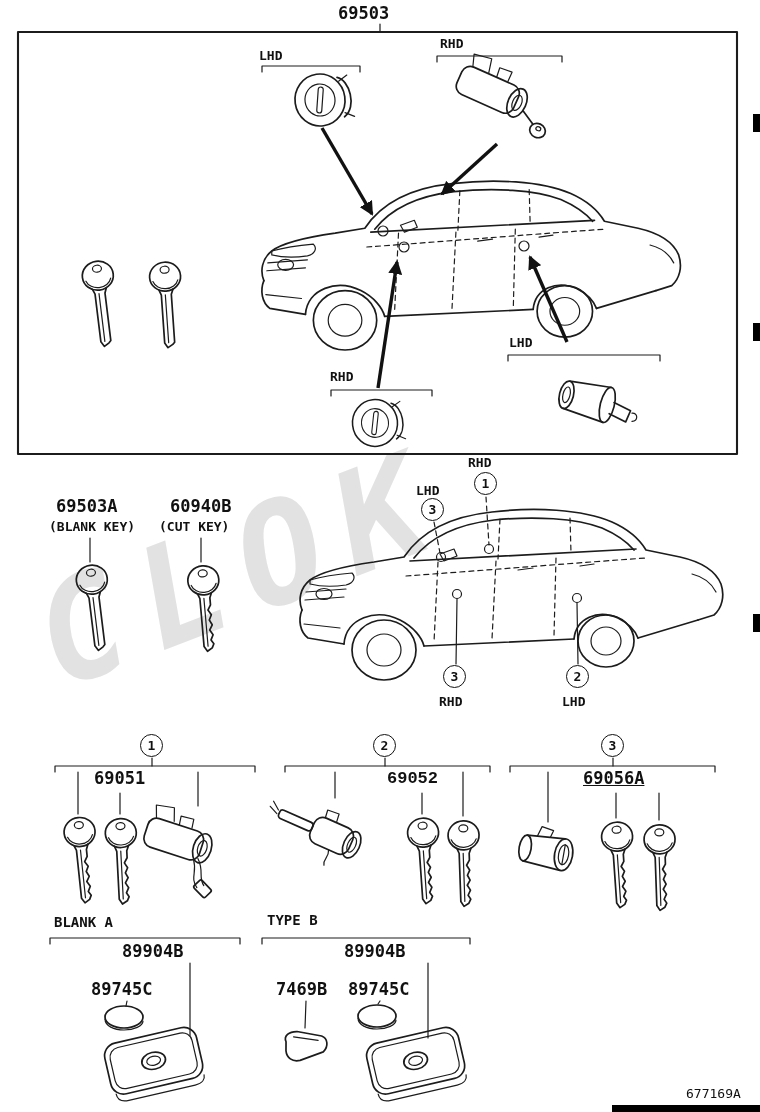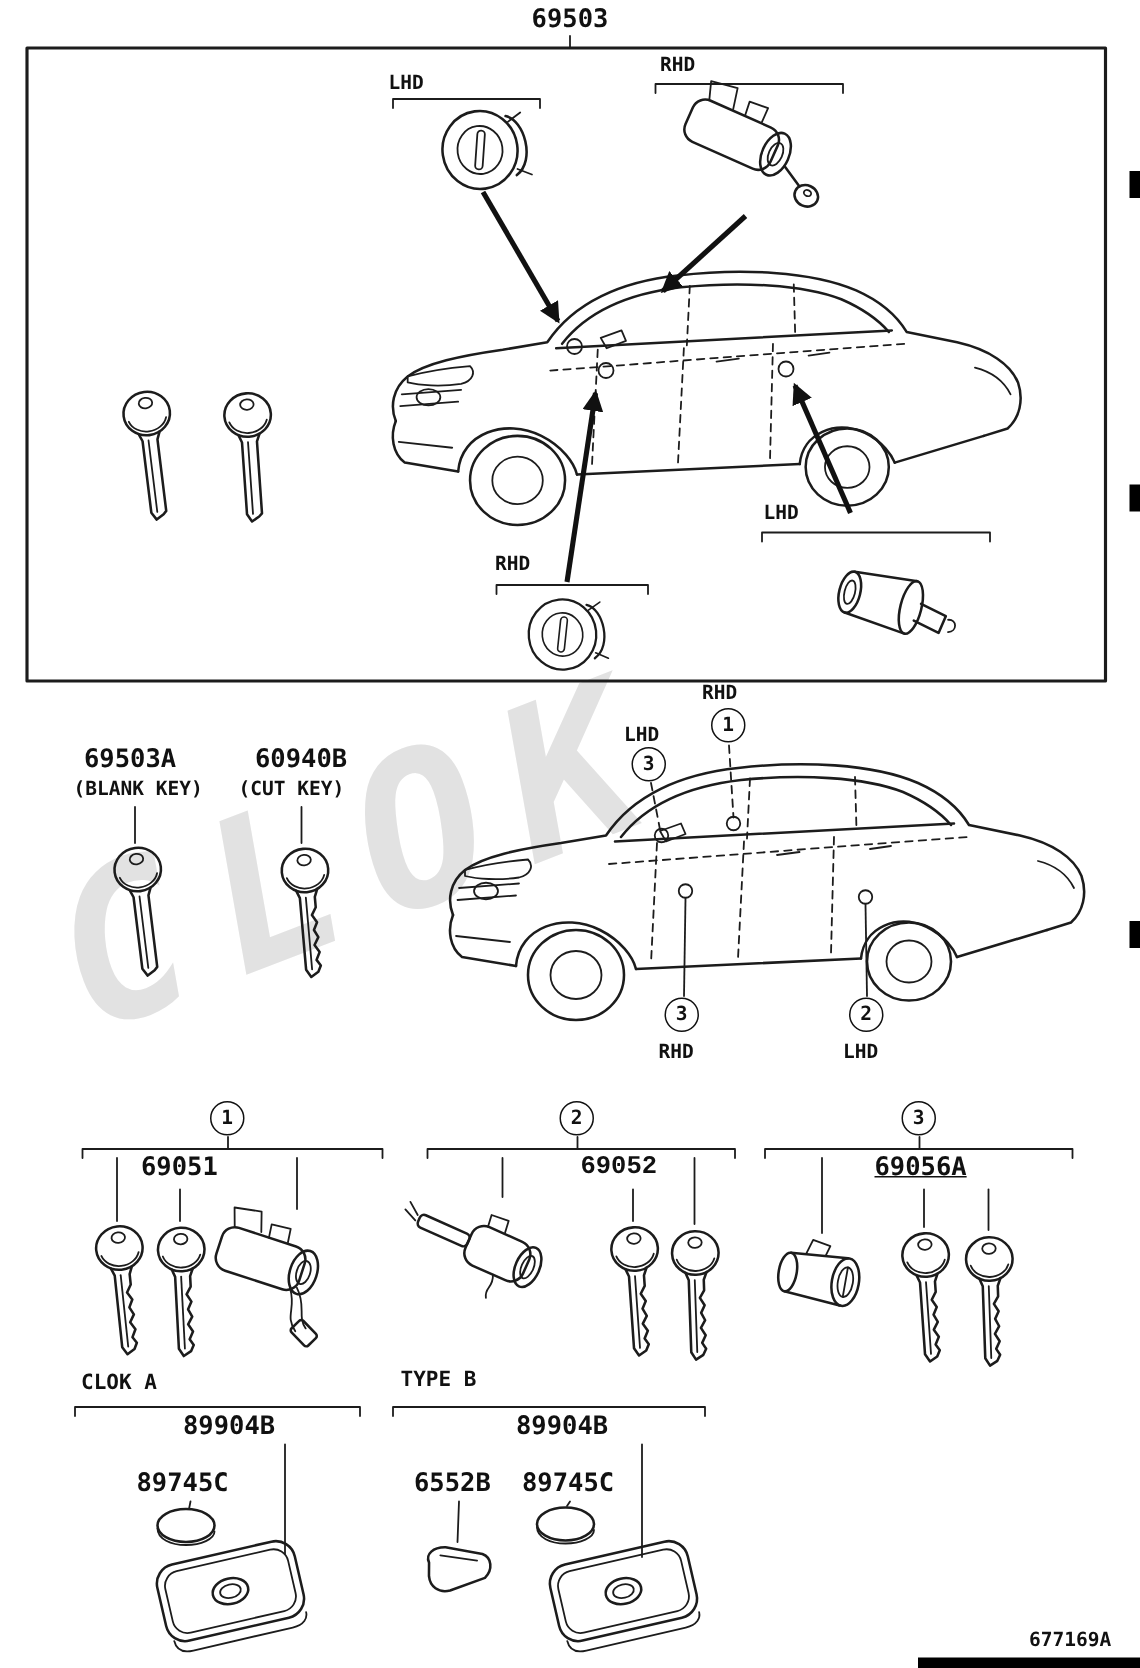--- a/index.html
+++ b/index.html
@@ -9,27 +9,27 @@
   }
   #art{position:absolute;left:0;top:0;z-index:1;}
   .ln{fill:none;stroke:#1c1c1c;stroke-width:1.7;stroke-linecap:round;stroke-linejoin:round;}
   .lnthin{stroke-width:1.2;}
   .lnbold{stroke-width:2.1;}
   .dash{stroke-dasharray:5 4;}
   .arrow{stroke:#111;stroke-width:3.4;}
   .ah{fill:#111;stroke:none;}
   .lbl{position:absolute;z-index:2;font-weight:bold;font-size:17px;line-height:19px;white-space:nowrap;}
   .lbl-sm{position:absolute;z-index:2;font-weight:bold;font-size:13px;line-height:15px;white-space:nowrap;}
-  .lbl-doc{position:absolute;z-index:2;font-weight:bold;font-size:13px;line-height:15px;text-align:right;}
+  .lbl-doc{position:absolute;z-index:2;font-weight:normal;font-size:13px;line-height:15px;text-align:right;}
   .num-circle{
     position:absolute;z-index:2;width:23px;height:23px;border:1.6px solid #111;border-radius:50%;
     box-sizing:border-box;display:flex;align-items:center;justify-content:center;
     font-size:13px;font-weight:bold;background:#fff;
   }
-  .center{text-align:center;}
+  .center{text-align:left;}
   .artifact{position:absolute;background:#000;z-index:3;}
 </style>
 </head>
 <body>
 
 <div id="stage">
 
   <svg id="art" width="760" height="1112" viewBox="0 0 760 1112">
     <defs>
       <marker id="ah" markerUnits="userSpaceOnUse" markerWidth="16" markerHeight="14" refX="12" refY="7" orient="auto">
@@ -297,27 +297,27 @@
   <div class="num-circle" style="left:566px;top:665px;">2</div>
   <div class="lbl-sm" style="left:562px;top:694px;">LHD</div>
 
   <div class="num-circle" style="left:140px;top:734px;">1</div>
   <div class="lbl" style="left:94px;top:769px;">69051</div>
   <div class="num-circle" style="left:373px;top:734px;">2</div>
   <div class="lbl" style="left:387px;top:769px;font-family:Liberation Mono, monospace;">69052</div>
   <div class="num-circle" style="left:601px;top:734px;">3</div>
   <div class="lbl" style="left:583px;top:769px;text-decoration:underline;">69056A</div>
 
-  <div class="lbl-sm" style="left:54px;top:915px;font-size:14px;">CLOK A</div>
+  <div class="lbl-sm" style="left:54px;top:915px;font-size:14px;">BLANK A</div>
   <div class="lbl" style="left:122px;top:942px;">89904B</div>
   <div class="lbl" style="left:91px;top:980px;">89745C</div>
 
   <div class="lbl-sm" style="left:267px;top:913px;font-size:14px;">TYPE B</div>
   <div class="lbl" style="left:344px;top:942px;">89904B</div>
-  <div class="lbl" style="left:276px;top:980px;">6552B</div>
+  <div class="lbl" style="left:276px;top:980px;">7469B</div>
   <div class="lbl" style="left:348px;top:980px;">89745C</div>
 
   <div class="lbl-doc" style="left:686px;top:1086px;">677169A</div>
 
   <div class="artifact" style="left:753px;top:114px;width:7px;height:18px;"></div>
   <div class="artifact" style="left:753px;top:323px;width:7px;height:18px;"></div>
   <div class="artifact" style="left:753px;top:614px;width:7px;height:18px;"></div>
   <div class="artifact" style="left:612px;top:1105px;width:148px;height:7px;"></div>
 
 </div>

